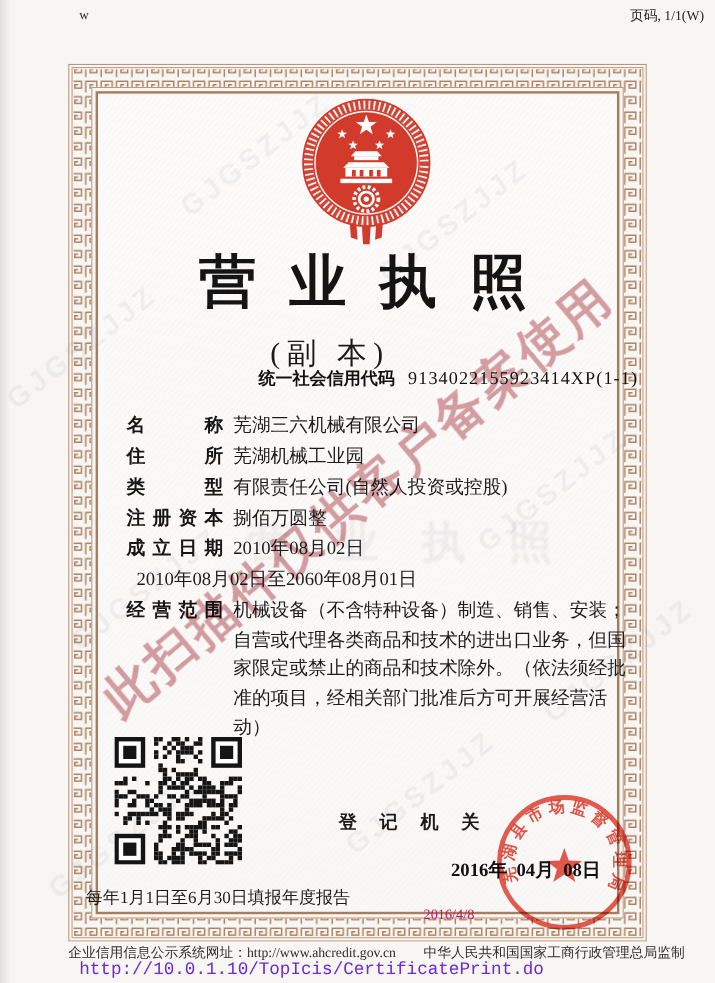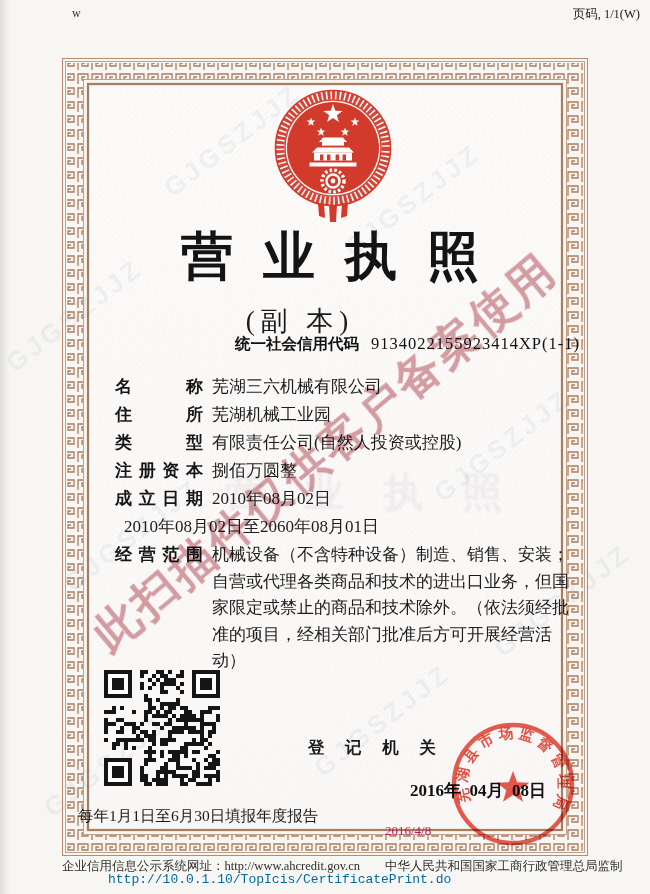--- a/index.html
+++ b/index.html
@@ -50,21 +50,21 @@
   .reg-authority{position:absolute;left:308px;top:737px;font-family:"Liberation Sans", sans-serif;
     font-weight:bold;font-size:16.5px;letter-spacing:8px;color:#1a1a1a;z-index:2;}
   .issue-date{position:absolute;left:410px;top:779px;font-size:17px;color:#101010;
     white-space:pre;z-index:3;font-weight:bold;}
   .seal{position:absolute;left:447px;top:718px;z-index:4;mix-blend-mode:multiply;}
   .annual-note{position:absolute;left:78px;top:806px;font-size:15.5px;color:#1b1b1b;z-index:2;}
 
   
   .footer-left-1{position:absolute;left:62px;top:858px;font-size:12.5px;color:#2e2e2e;z-index:2;}
   .footer-left-2{position:absolute;left:72px;top:872px;font-family:"Liberation Mono", monospace;
-    font-size:13px;color:#0369a1;z-index:2;margin-left:36px;}
+    font-size:16px;color:#6d28d9;z-index:2;}
   .footer-right-1{position:absolute;left:385px;top:858px;font-size:12.5px;color:#2e2e2e;z-index:2;}
   .footer-right-2{position:absolute;left:385px;top:823px;width:245px;text-align:left;
     font-size:13px;color:#be185d;z-index:2;}
 
   
   .wm-diagonal{position:absolute;left:80px;top:618px;transform:rotate(-40deg);transform-origin:0 0;
     white-space:nowrap;font-weight:bold;font-size:46px;letter-spacing:3px;
     color:rgba(178,72,82,0.52);filter:blur(0.4px);z-index:5;mix-blend-mode:multiply;
     pointer-events:none;}
   .wm-ghost-title{position:absolute;left:225px;top:465px;font-family:"Liberation Sans", sans-serif;

